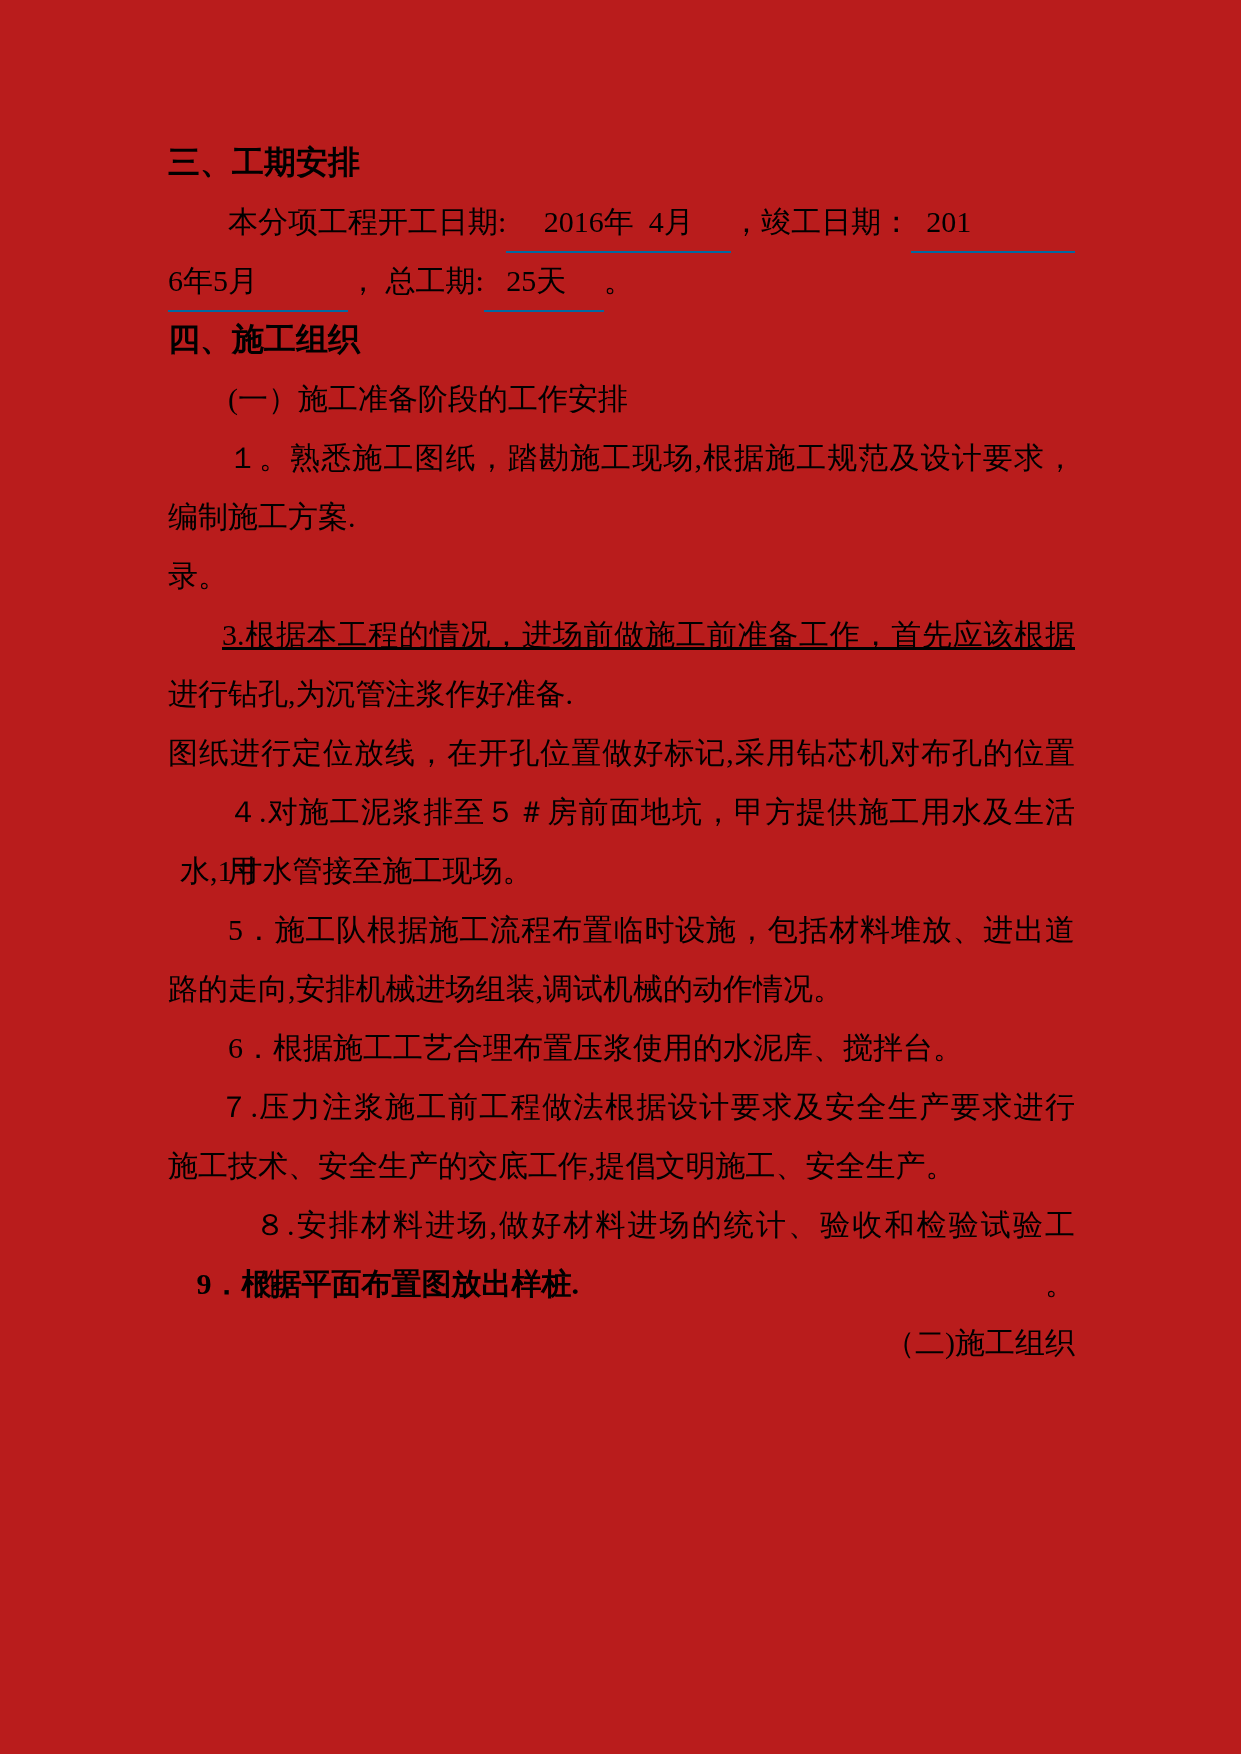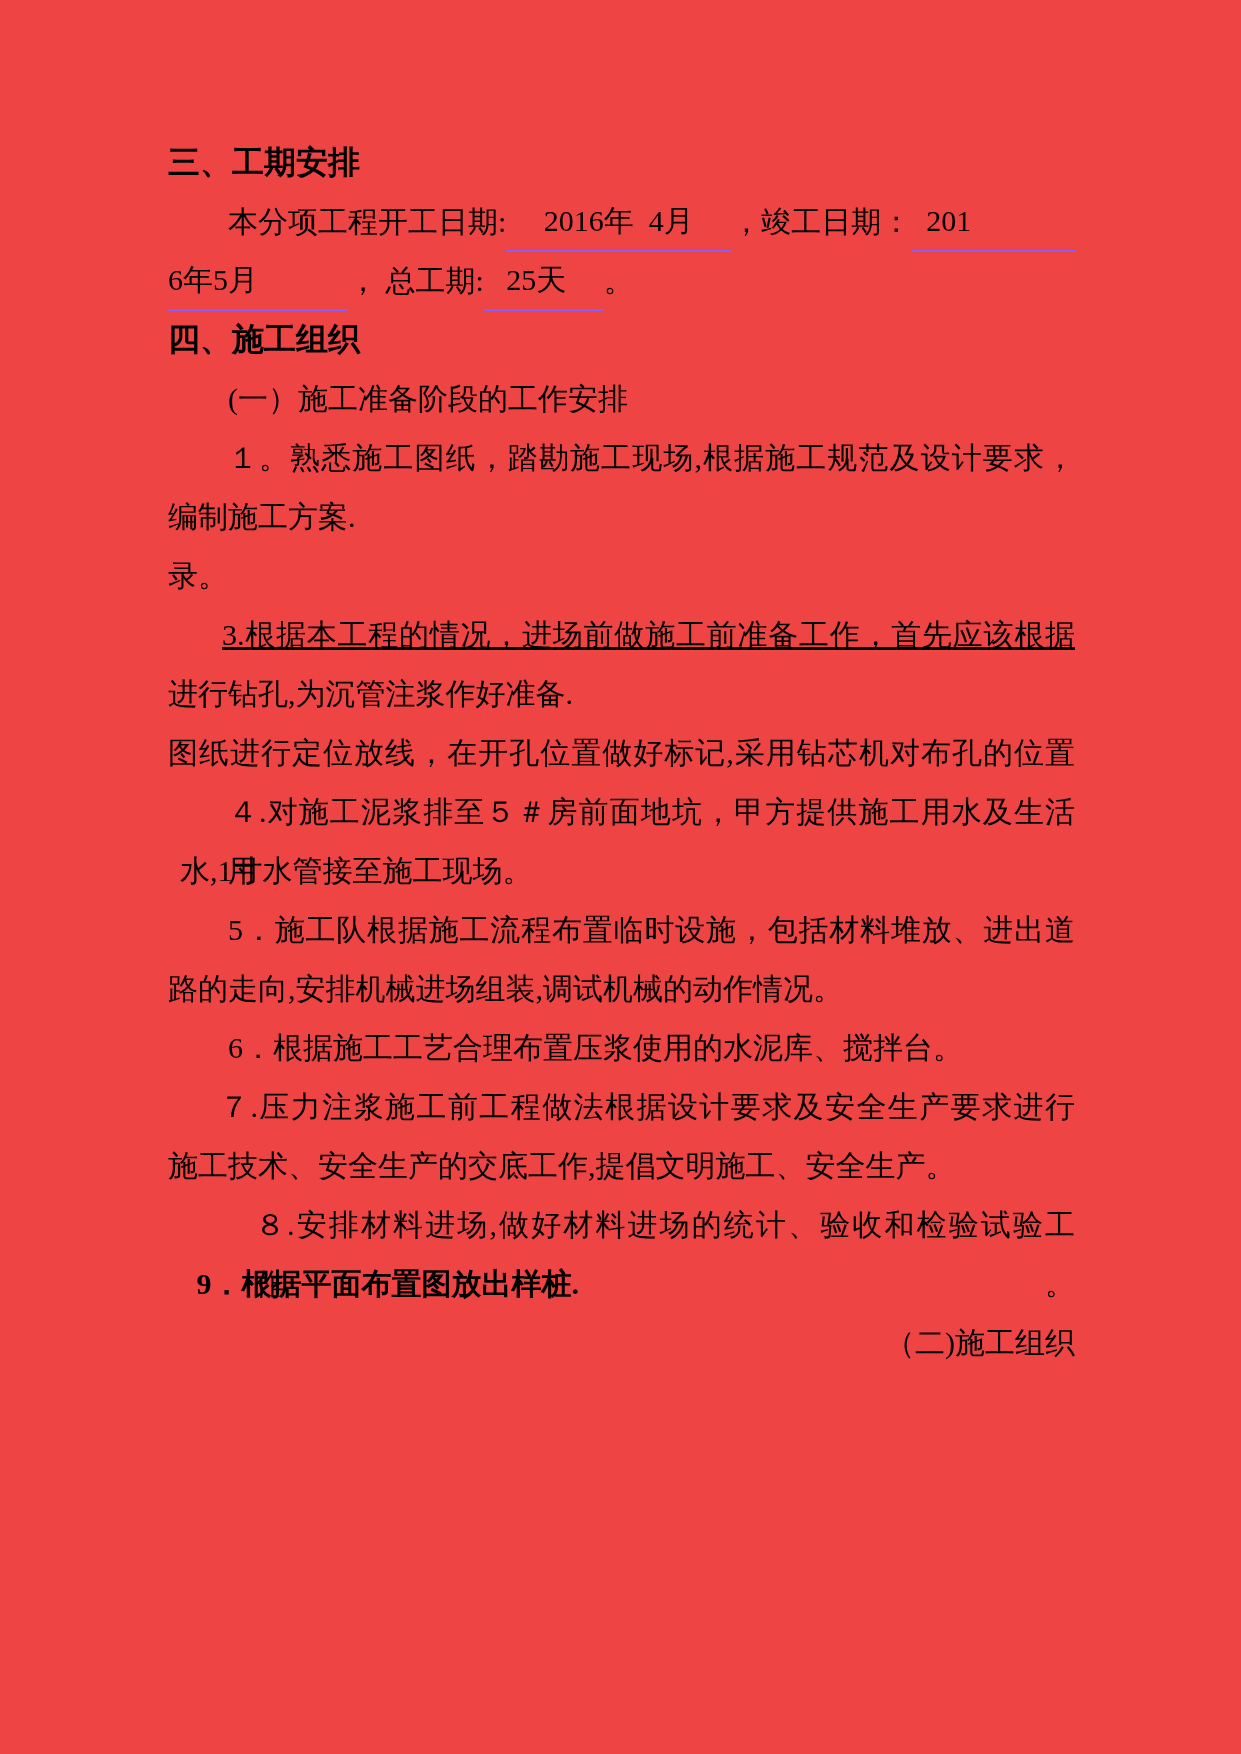--- a/index.html
+++ b/index.html
@@ -4,21 +4,21 @@
 <style>
   html, body {
     margin: 0;
     padding: 0;
     background: #ffffff;
   }
   .page {
     position: relative;
     width: 1241px;
     height: 1754px;
-    background: #ef4444;
+    background: #b91c1c;
     box-sizing: border-box;
     padding: 133px 166px 0 168px;
     font-family: "Liberation Serif", "DejaVu Serif", serif;
     color: #000000;
     overflow: hidden;
   }
   .line {
     font-size: 30px;
     line-height: 59px;
     height: 59px;
@@ -41,28 +41,28 @@
   .ind04  { padding-left: 0.4em; }
   .ind095 { padding-left: 0.95em; font-weight: bold; }
   .ind16  { padding-left: 1.6em; text-align: right; }
   .ind17  { padding-left: 1.7em; }
   .ind18  { padding-left: 1.8em; text-decoration: underline; }
   .ind2   { padding-left: 2em; }
   .ind29  { padding-left: 2.9em; }
   
   .flexline {
     display: flex;
-    align-items: center;
+    align-items: flex-start;
   }
   .pre {
     white-space: pre;
   }
   .blank {
     white-space: pre;
-    border-bottom: 2px solid #8b5cf6;
+    border-bottom: 2px solid #0369a1;
   }
   .grow {
     flex: 1 1 auto;
   }
 </style>
 </head>
 <body>
 
 <div class="page">
 

